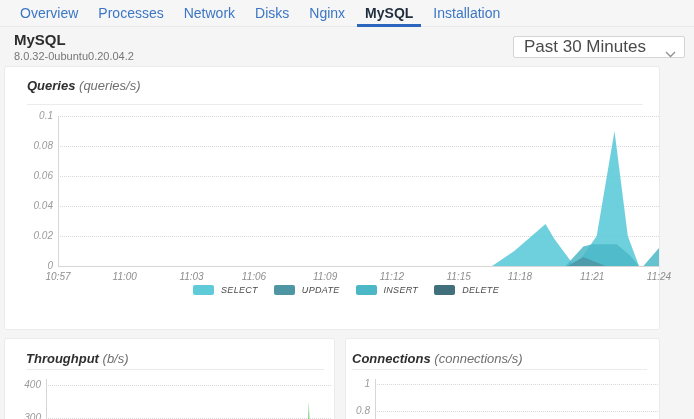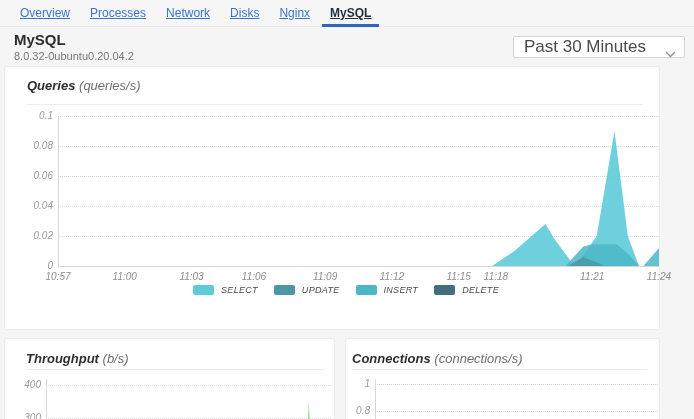--- a/index.html
+++ b/index.html
@@ -12,21 +12,21 @@
   }
   
   .tabbar {
     position:absolute; top:0; left:0; right:0; height:27px;
     background:#f6f6f7; border-bottom:1px solid #e9e9eb;
     display:flex; align-items:stretch; padding-left:12px;
   }
   .tab {
     position:relative; display:flex; align-items:center;
     padding:8px 8px; margin-right:4px;
-    font-size:12px; color:#3b76c4; cursor:pointer; white-space:nowrap;text-decoration:underline;
+    font-size:14px; color:#3b76c4; cursor:pointer; white-space:nowrap;
   }
   .tab.active { color:#1f2d3d; font-weight:bold; }
   .tab.active::after {
     content:""; position:absolute; left:0; right:0; bottom:-1px; height:3px;
     background:#2c67bd;
   }
   
   .header { position:absolute; top:28px; left:0; right:0; height:38px; }
   .header-title { position:absolute; left:14px; top:3px; font-size:15px; font-weight:bold; color:#2d2d2d; }
   .header-sub   { position:absolute; left:14px; top:22px; font-size:11px; color:#767676; }
@@ -70,20 +70,21 @@
 </head>
 <body>
 
 <nav class="tabbar" id="tabbar">
     <div class="tab">Overview</div>
     <div class="tab">Processes</div>
     <div class="tab">Network</div>
     <div class="tab">Disks</div>
     <div class="tab">Nginx</div>
     <div class="tab active">MySQL</div>
+    <div class="tab">Installation</div>
   </nav>
 
 <header class="header">
   <div class="header-title">MySQL</div>
   <div class="header-sub">8.0.32-0ubuntu0.20.04.2</div>
   <div class="dropdown">
     <span class="dropdown-label">Past 30 Minutes</span>
     <span class="dropdown-chevron">
       <svg width="11" height="7" viewBox="0 0 11 7">
           <polyline points="1,1 5.5,5.5 10,1" fill="none" stroke="#8b9096" stroke-width="1.3"></polyline>
@@ -112,21 +113,21 @@
       <div class="grid" style="left: 53px; width: 601px; top: 49px;"></div>
       <div class="vaxis" style="left: 53px; top: 49px; height: 150px;"></div>
       <div class="haxis" style="left: 53px; top: 199px; width: 601px;"></div>
       <div class="xlab" style="left: 31px; top: 204px;">10:57</div>
       <div class="xlab" style="left: 97.7778px; top: 204px;">11:00</div>
       <div class="xlab" style="left: 164.556px; top: 204px;">11:03</div>
       <div class="xlab" style="left: 227px; top: 204px;">11:06</div>
       <div class="xlab" style="left: 298.111px; top: 204px;">11:09</div>
       <div class="xlab" style="left: 364.889px; top: 204px;">11:12</div>
       <div class="xlab" style="left: 431.667px; top: 204px;">11:15</div>
-      <div class="xlab" style="left: 469px; top: 204px;">11:18</div>
+      <div class="xlab" style="left: 493px; top: 204px;">11:18</div>
       <div class="xlab" style="left: 565.222px; top: 204px;">11:21</div>
       <div class="xlab" style="left: 632px; top: 204px;">11:24</div>
       <svg class="plot-svg" width="601" height="150" viewBox="0 0 601 150" style="left: 53px; top: 49px;">
         <polygon points="0,150 0.0,150.0 434.1,150.0 456.3,135.0 487.5,108.0 496.4,123.0 514.2,147.0 523.1,142.5 538.7,120.0 556.5,15.0 569.8,120.0 581.0,150.0 601.0,150.0 601,150" fill="#5fcbd9" fill-opacity="0.9"></polygon>
         <polygon points="0,150 0.0,150.0 507.5,150.0 525.3,130.5 534.2,128.3 558.7,128.3 572.1,139.5 581.0,150.0 585.4,150.0 601.0,132.0 601,150" fill="#4bb7c7" fill-opacity="0.85"></polygon>
         <polygon points="0,150 0.0,150.0 509.7,150.0 525.3,141.0 547.6,150.0 601.0,150.0 601,150" fill="#4e96a4" fill-opacity="0.85"></polygon>
         <polygon points="0,150 0.0,150.0 601.0,150.0 601,150" fill="#41707c" fill-opacity="0.85"></polygon>
       </svg>
     </div>
   <div class="legend" id="queries-legend">

